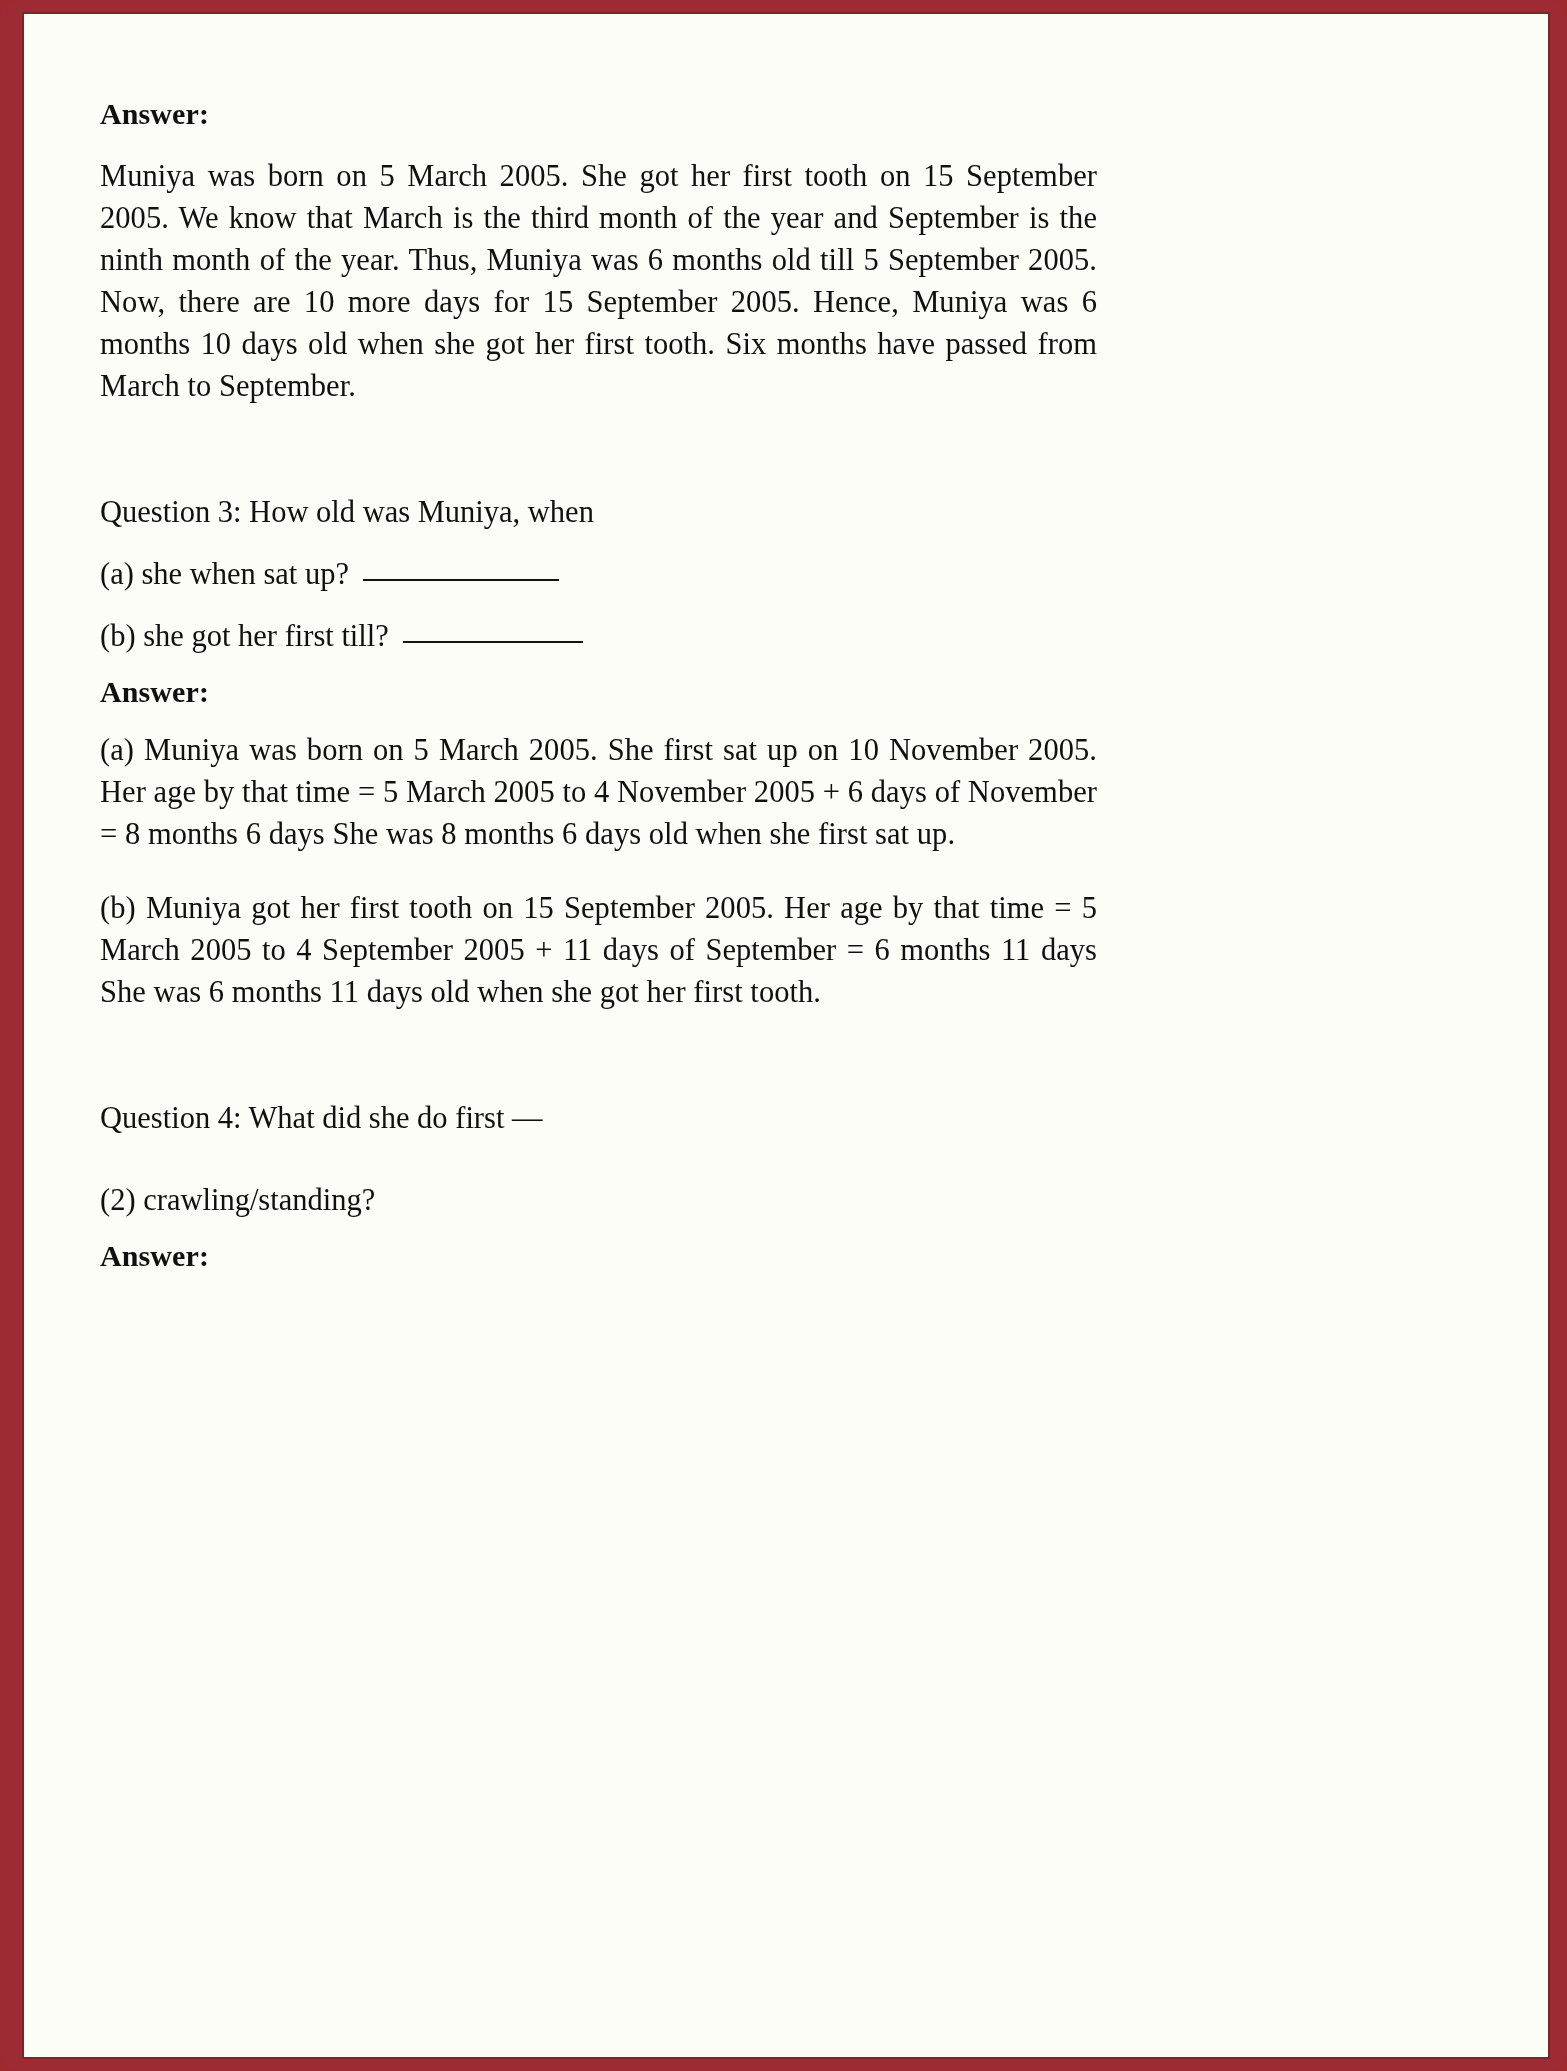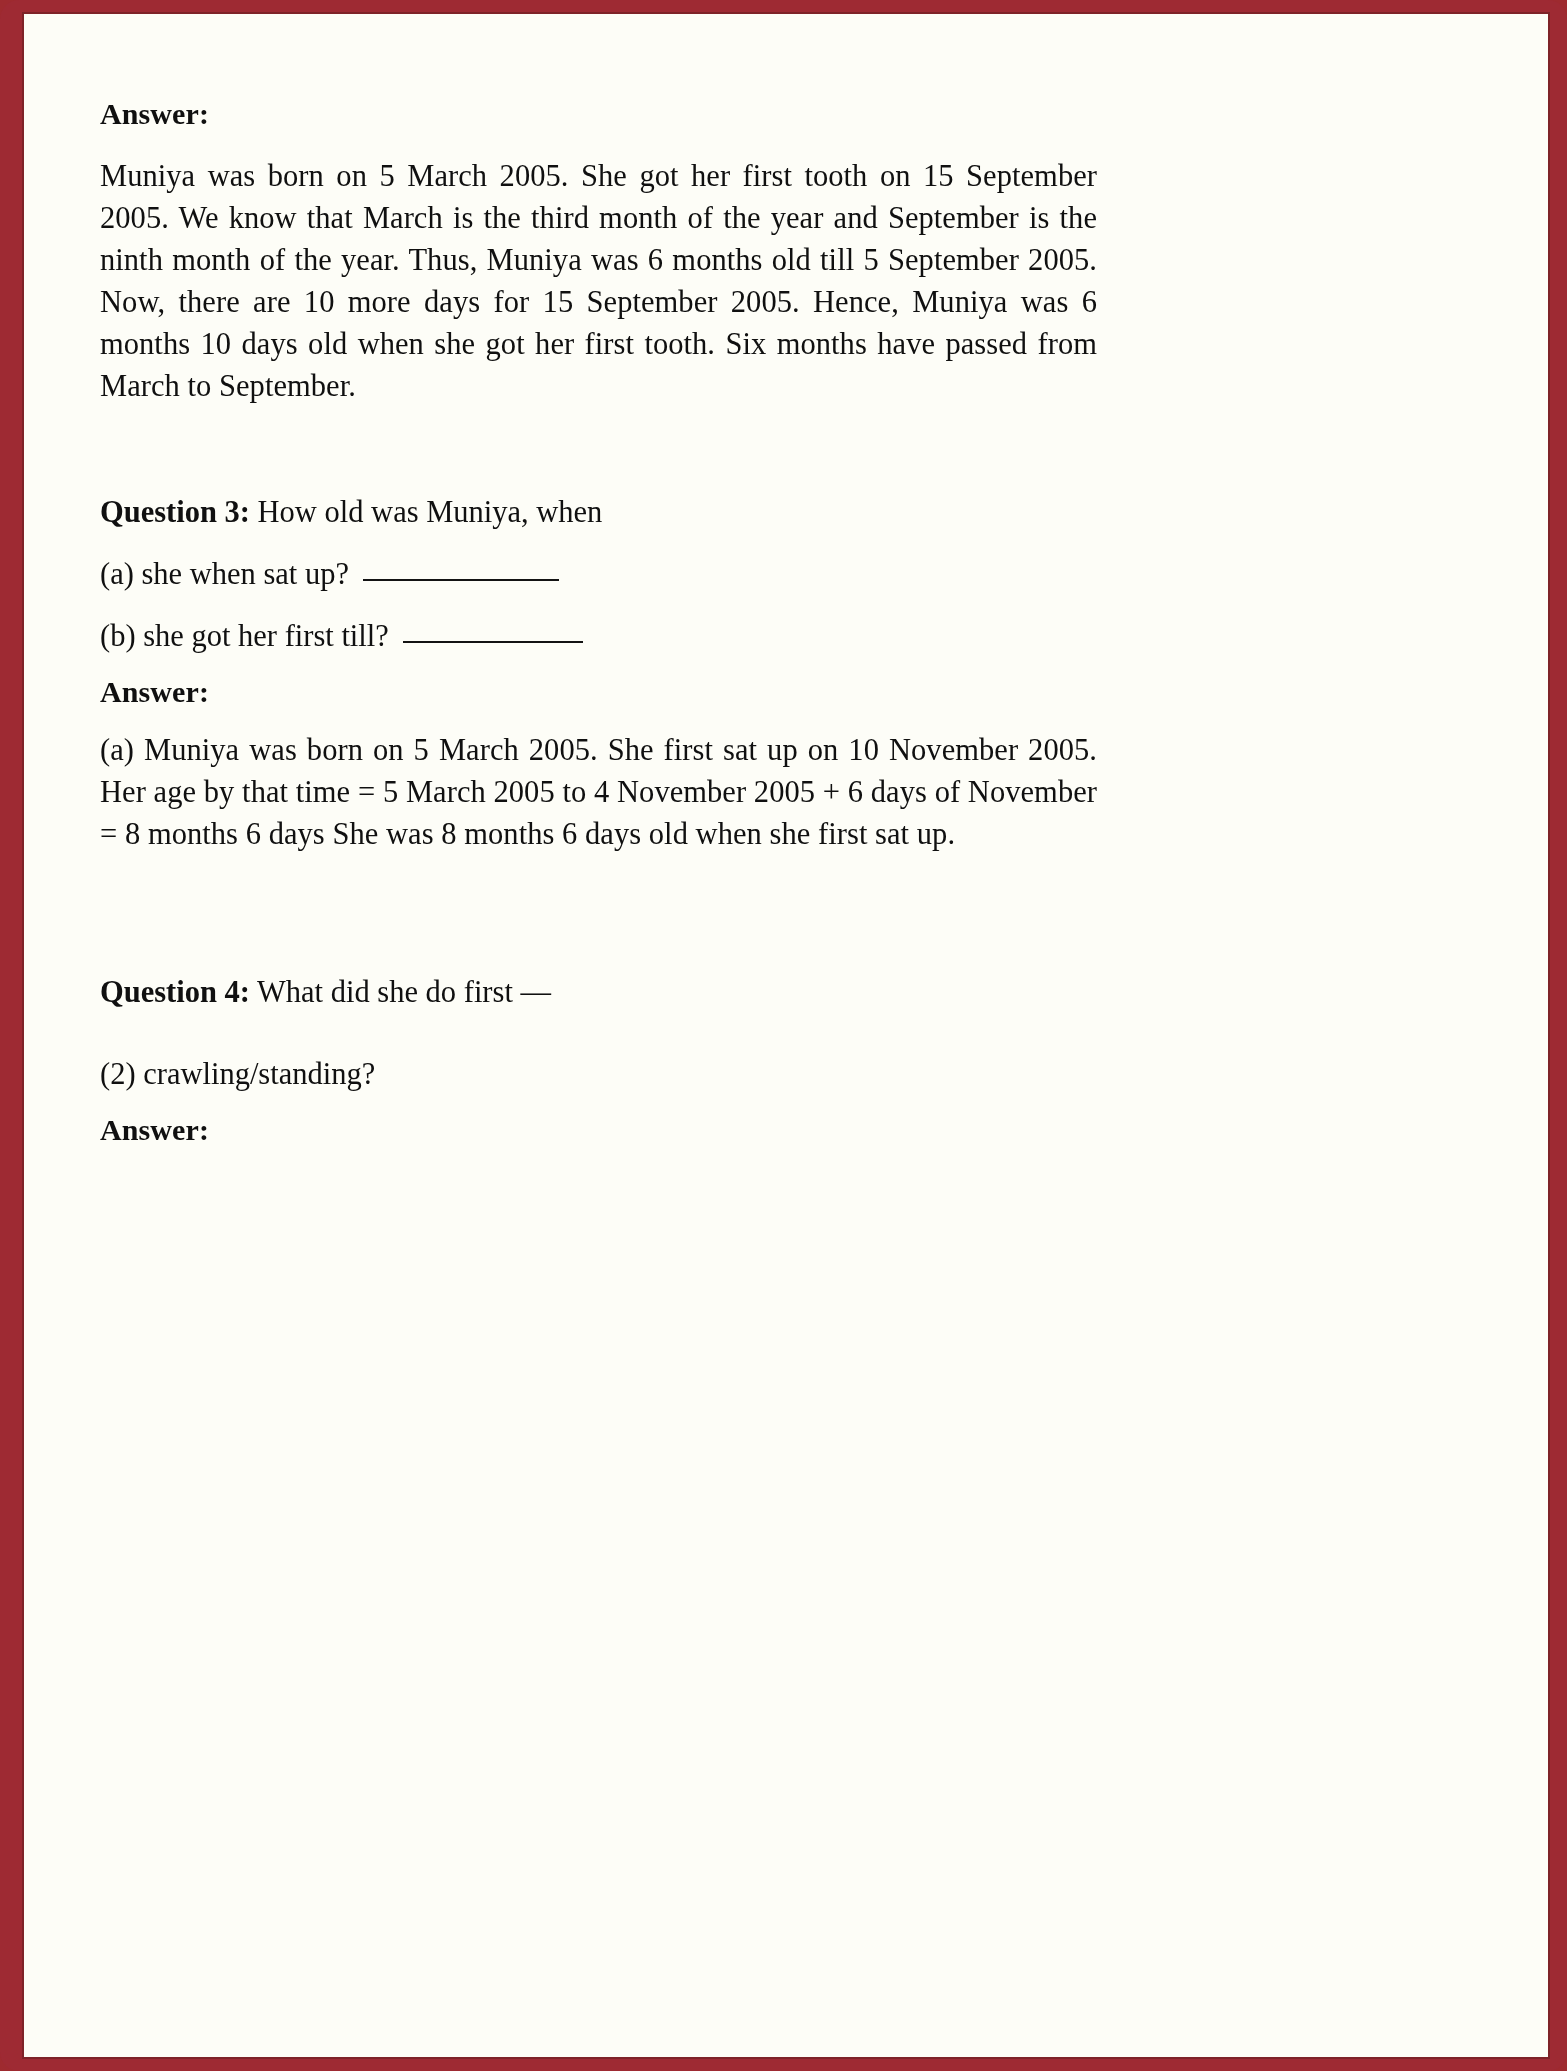--- a/index.html
+++ b/index.html
@@ -67,21 +67,21 @@
     text-justify: inter-word;
     letter-spacing: 0.05px;
   }
 
   .q-line {
     font-size: 30.5px;
     line-height: 42px;
     margin: 0;
   }
   .q-label {
-    font-weight: bold;
+    font-weight: normal;
   }
 
   .sub-line {
     font-size: 30.5px;
     line-height: 42px;
     margin: 0;
     white-space: nowrap;
   }
 
   .blank-rule {
@@ -130,20 +130,21 @@
         </div>
 
         <div class="gap-sm"></div>
 
         <div class="heading" style="margin-bottom:22px;">Answer:</div>
 
         <p class="para">(a) Muniya was born on 5 March 2005. She first sat up on 10 November 2005. Her age by that time = 5 March 2005 to 4 November 2005 + 6 days of November = 8 months 6 days She was 8 months 6 days old when she first sat up.</p>
 
         <div class="gap-line"></div>
 
+        <p class="para">(b) Muniya got her first tooth on 15 September 2005. Her age by that time = 5 March 2005 to 4 September 2005 + 11 days of September = 6 months 11 days She was 6 months 11 days old when she got her first tooth.</p>
 
         <div class="gap-xl"></div>
 
         <div class="q-line">
           <span class="q-label">Question 4:</span>
           <span>What did she do first —</span>
         </div>
 
         <div class="gap-sm"></div>
 

